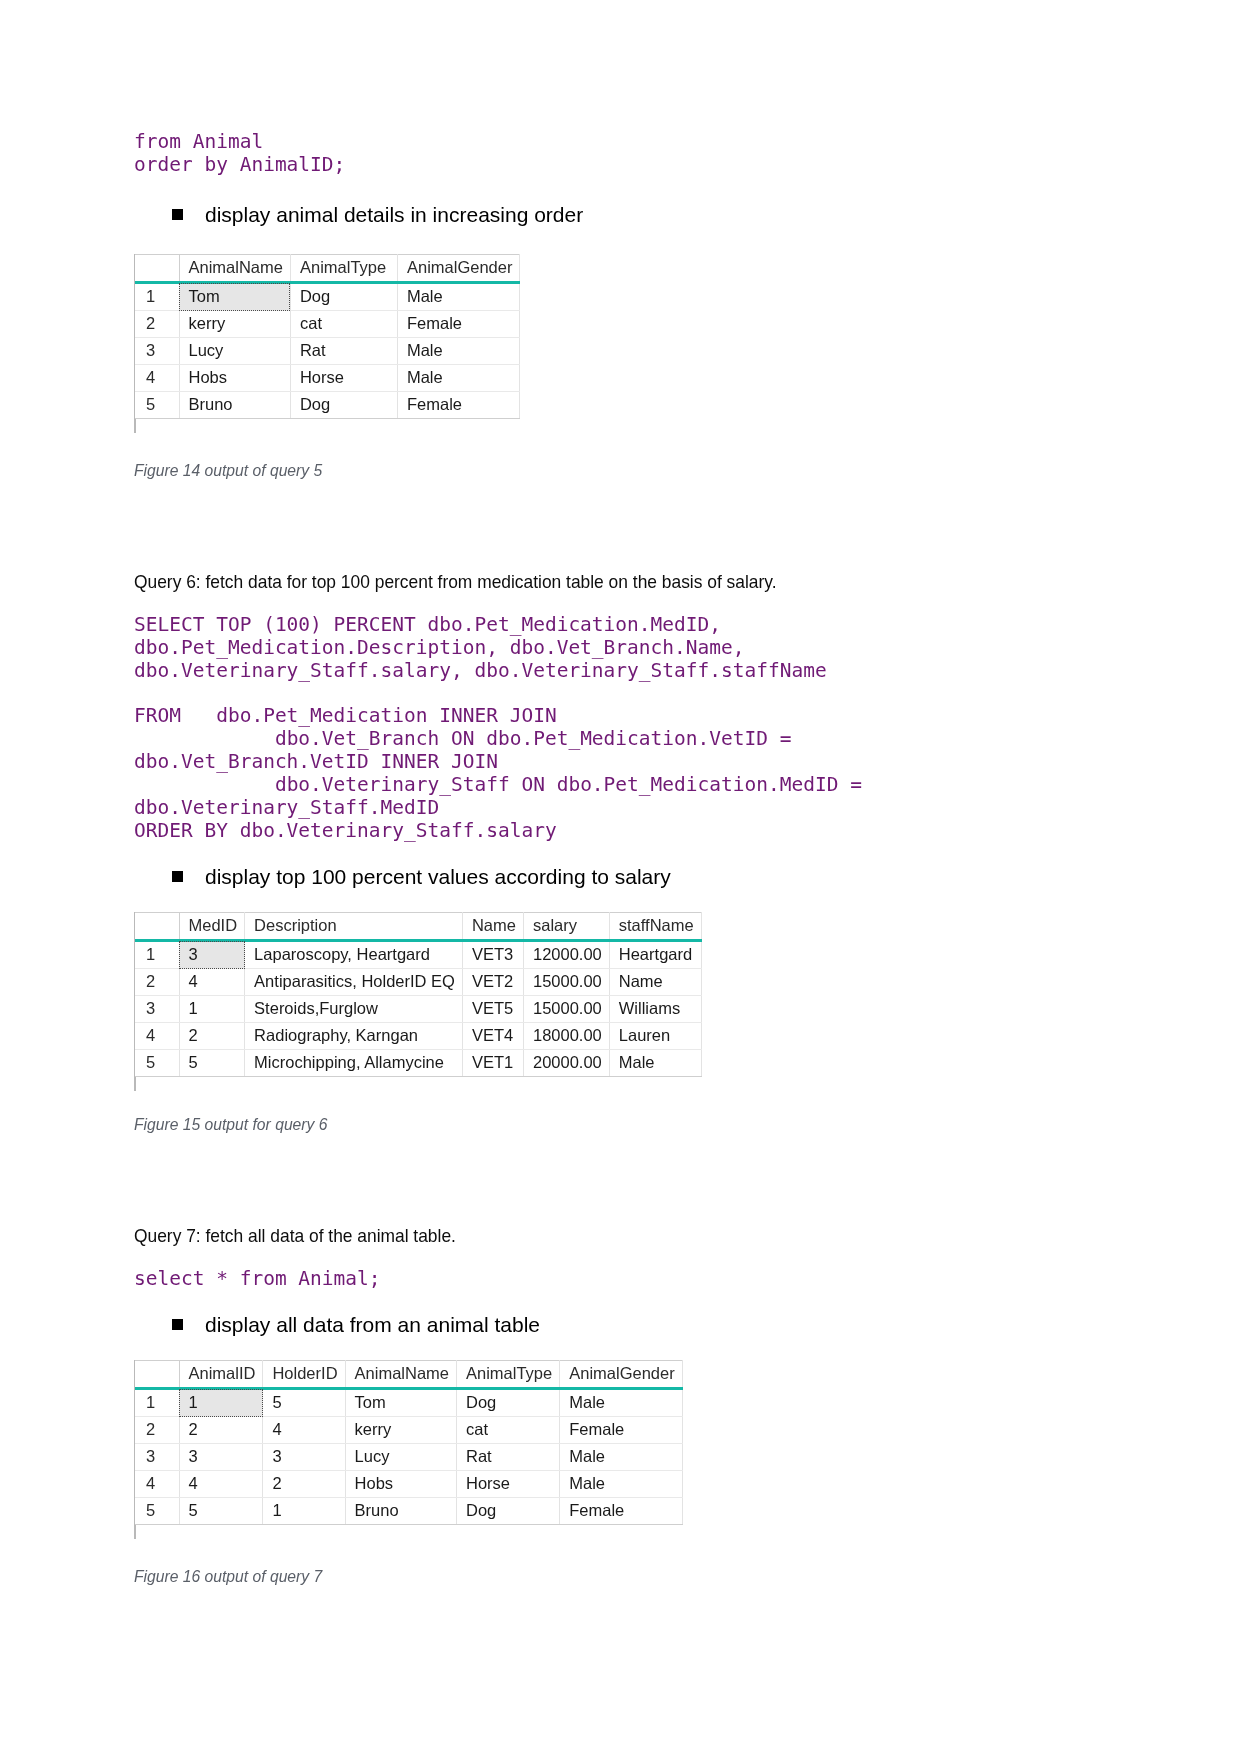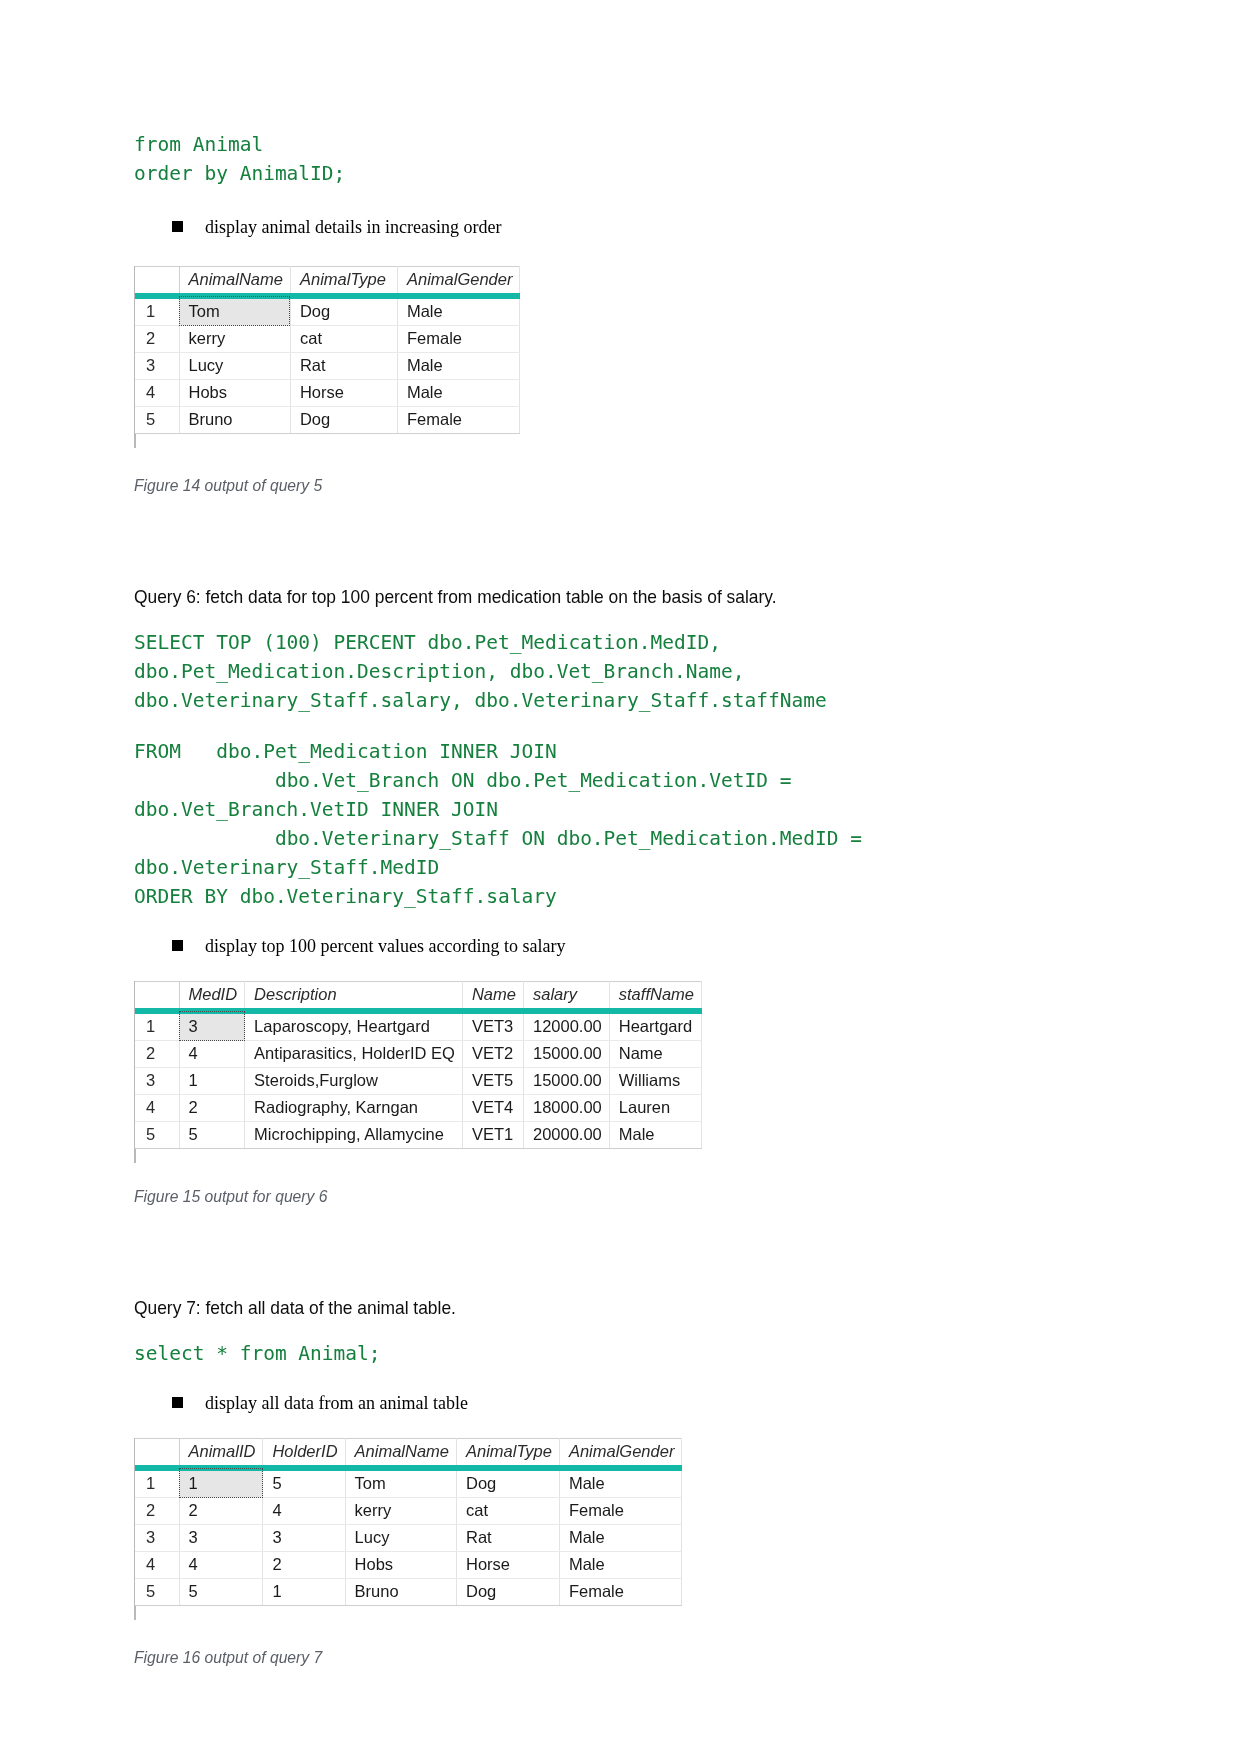--- a/index.html
+++ b/index.html
@@ -26,33 +26,33 @@
     position: absolute;
     left: 134px;
     top: 130px;
     width: 960px;
   }
 
   
   .code {
     font-family: "DejaVu Sans Mono", monospace;
     font-size: 19.5px;
-    line-height: 29px;
+    line-height: 23px;
     white-space: pre-wrap;
-    color: #15803d;
+    color: #701a75;
     letter-spacing: 0px;
   }
   .code-block { margin: 0 0 0 0; }
 
   
   .bullet-line {
     display: flex;
     align-items: flex-start;
-    font-family: Liberation Serif, serif;
-    font-size: 18px;
+    font-family: Liberation Sans, sans-serif;
+    font-size: 21px;
     line-height: 26px;
     margin-left: 38px;
     text-align: center;
   }
   .bullet-sq {
     width: 11px;
     height: 11px;
     background: #000;
     margin-top: 7px;
     margin-right: 22px;
@@ -105,24 +105,23 @@
     text-align: left;
     font-weight: normal;
     vertical-align: middle;
     height: 19px;
     box-sizing: border-box;
     overflow: hidden;
     white-space: nowrap;
   }
   table.grid thead th {
     border-top: 1px solid #cfcfcf;
-    border-bottom: 6px solid #14b8a6;
+    border-bottom: 3px solid #14b8a6;
     background: #ffffff;
     color: #2b2b2b;
-    font-style: italic;
   }
   table.grid thead th.rowhdr {
     border-right: 1px solid #cfcfcf;
   }
   table.grid td.rownum {
     color: #2b2b2b;
     text-align: left;
     padding-left: 11px;
     border-right: 1px solid #e3e3e3;
   }

